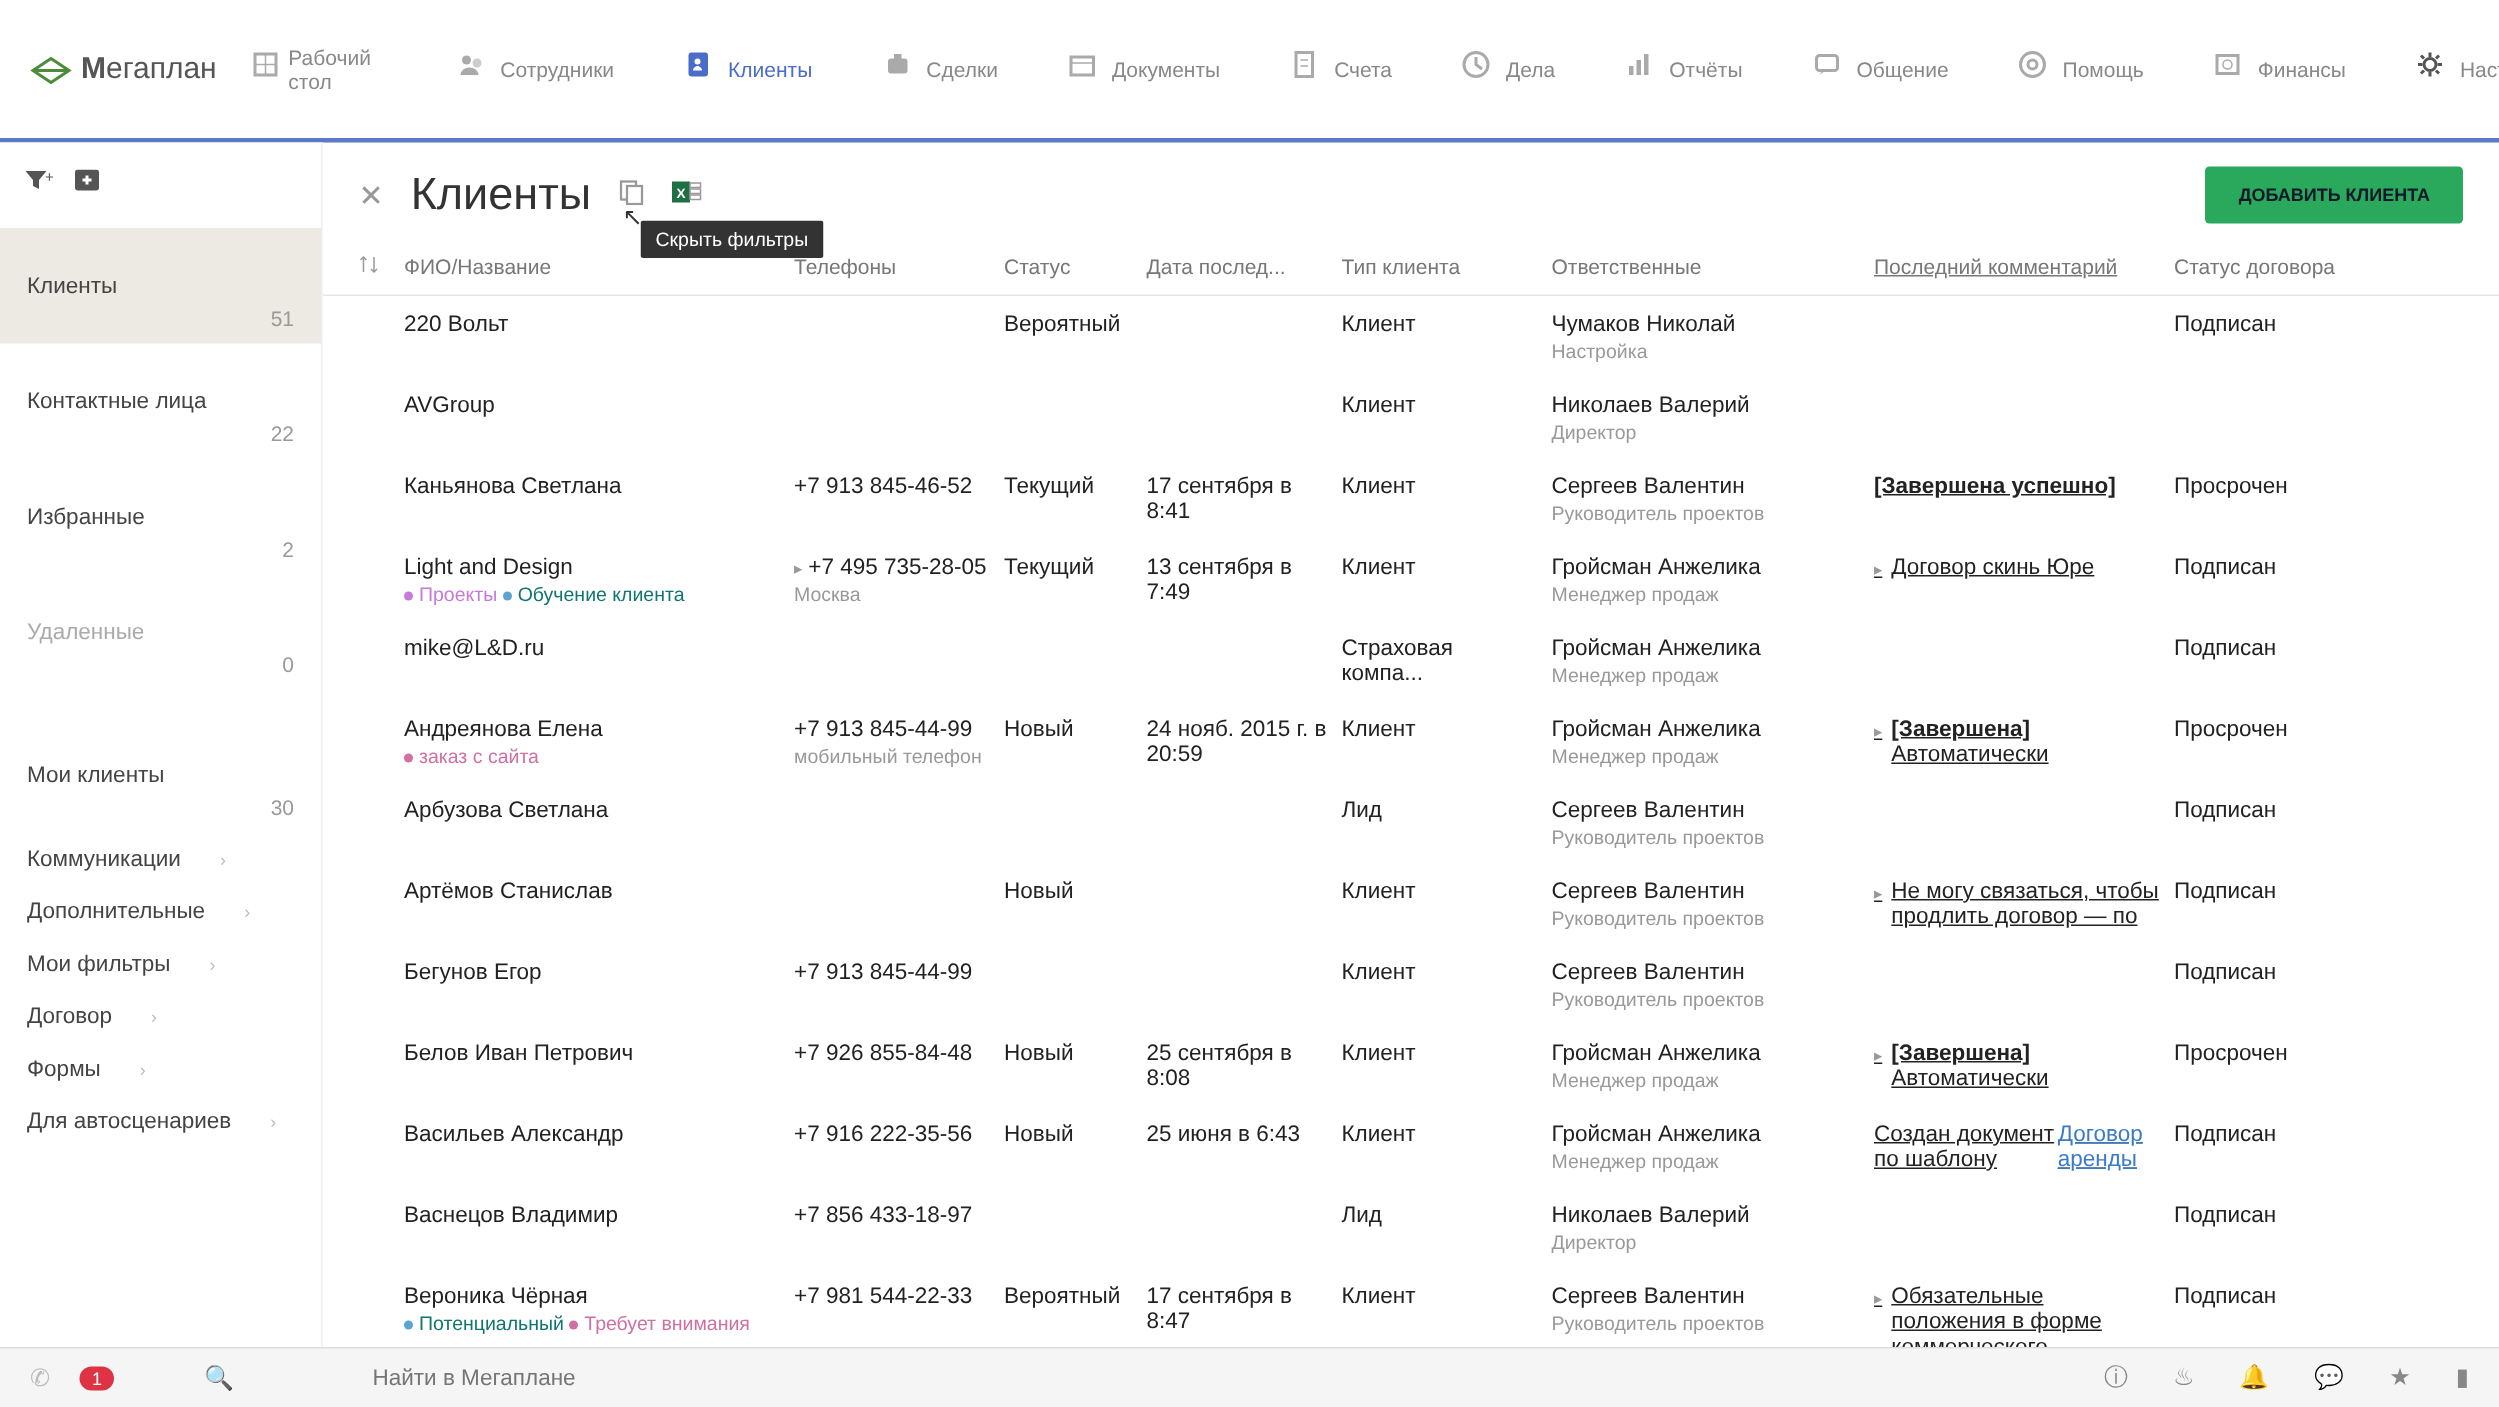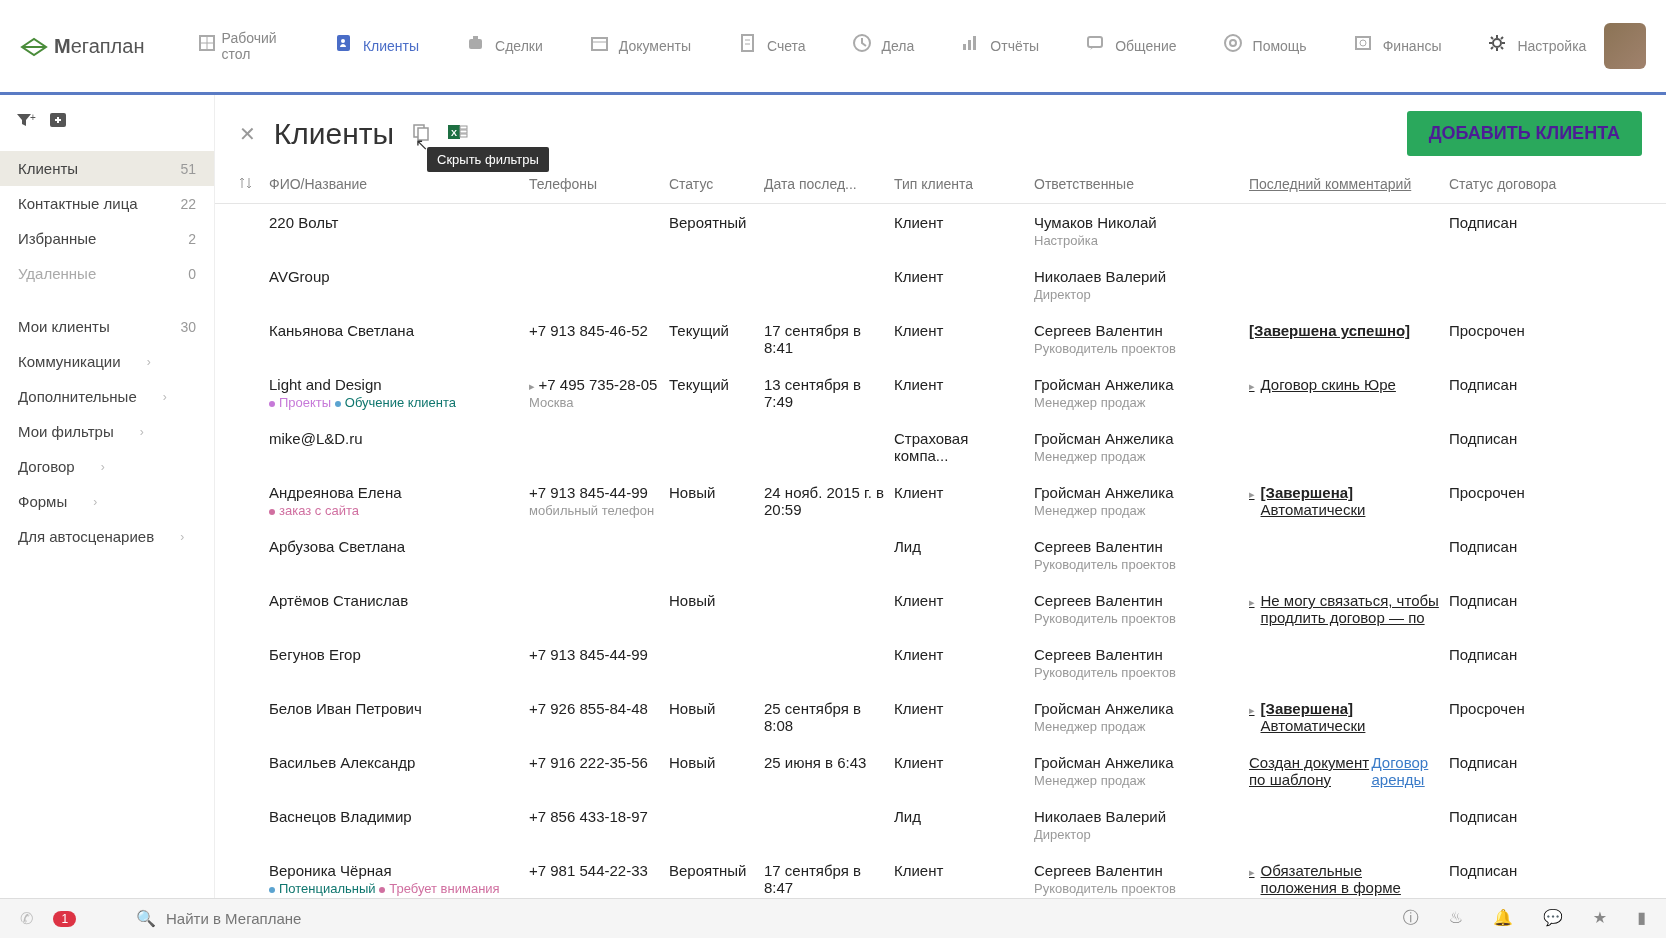--- a/index.html
+++ b/index.html
@@ -13,33 +13,33 @@
 .nav-item.active { color:#4a6dc7; }
 .nav-icon { width:40px; height:40px; margin-bottom:6px; display:flex; align-items:center; justify-content:center; }
 .avatar { width:46px; height:46px; border-radius:6px; background:linear-gradient(135deg,#8b7355,#a0826d); margin-left:auto; }
 
 .content { display:flex; height:calc(100% - 95px - 40px); }
 .sidebar { width:215px; background:#fff; border-right:1px solid #eee; padding:14px 0; overflow-y:auto; }
 .side-tools { display:flex; gap:14px; padding:4px 16px 18px; }
 .side-item { display:flex; justify-content:space-between; align-items:center; padding:9px 18px; font-size:15px; color:#444; cursor:pointer; }
 .side-item.active { background:#eceae3; }
 .side-item.dim { color:#aaa; }
-.side-count { color:#999; font-size:14px; }
+.side-count { color:#999; font-size:14px;margin-top:43px; }
 .side-group { padding:9px 18px; font-size:15px; color:#444; display:flex; align-items:center; cursor:pointer;gap:16px; }
 .side-group .chev { margin-left:10px; color:#bbb; font-size:12px; }
 .side-sep { height:18px; }
 
 .main { flex:1; display:flex; flex-direction:column; overflow:hidden; }
 .page-head { display:flex; align-items:center; padding:16px 24px 10px; gap:18px; position:relative; }
 .close-filters { color:#999; font-size:20px; cursor:pointer; }
 .cursor { position:absolute; left:200px; top:40px; font-size:16px; }
 .tooltip { position:absolute; left:212px; top:52px; background:#333; color:#fff; padding:5px 10px; font-size:13px; border-radius:2px; z-index:10; }
 .page-title { font-size:30px; color:#333; font-weight:normal; }
 .head-icon { color:#999; cursor:pointer; }
-.add-btn { margin-left:auto; background:#2aa85c; color:#4c1d95; border:none; padding:12px 22px; font-size:18px; font-weight:bold; border-radius:3px; cursor:pointer; }
+.add-btn { margin-left:auto; background:#2aa85c; color:#0f172a; border:none; padding:12px 22px; font-size:12px; font-weight:bold; border-radius:3px; cursor:pointer; }
 
 .table-wrap { flex:1; overflow-y:auto; }
 .thead { display:flex; padding:10px 24px; border-bottom:1px solid #e5e5e5; color:#777; font-size:14px; position:sticky; top:0; background:#fff; }
 .col-sort { width:30px; }
 .col-name { width:260px; }
 .col-phone { width:140px; }
 .col-status { width:95px; }
 .col-date { width:130px; }
 .col-type { width:140px; }
 .col-resp { width:215px; }
@@ -59,21 +59,21 @@
 .comment-cell { display:flex; align-items:flex-start; }
 .comment-arrow { color:#999; margin-right:6px; font-size:11px; margin-top:4px; }
 .phone-arrow { color:#999; margin-right:4px; font-size:11px; }
 .link { color:#3a7bc8; text-decoration:underline; }
 .bold { font-weight:bold; }
 
 .footer { height:40px; background:#f5f5f5; border-top:1px solid #ddd; display:flex; align-items:center; padding:0 20px; }
 .footer-left { display:flex; align-items:center; gap:20px; }
 .notif-badge { background:#d34; color:#fff; border-radius:10px; padding:1px 8px; font-size:12px; }
 .search-box { flex:1; margin-left:60px; display:flex; align-items:center; }
-.search-box input { border:none; background:transparent; font-size:15px; color:#000000; width:300px; outline:none; margin-left:10px; }
+.search-box input { border:none; background:transparent; font-size:15px; color:#000000; width:300px; outline:none; margin-left:10px;text-align:center; }
 .footer-right { display:flex; gap:30px; margin-left:auto; }
 .footer-icon { color:#888; cursor:pointer; }
 </style>
 </head>
 <body>
 
 <div class="topnav">
   <div class="logo">
     <svg width="28" height="22" viewBox="0 0 28 22">
         <path d="M2 12 L14 4 L26 12 L14 20 Z" fill="none" stroke="#4a8c3a" stroke-width="2"></path>
@@ -84,20 +84,30 @@
   <div class="nav-items" id="nav-items">
       <div class="nav-item">
         <div class="nav-icon">
           <svg width="22" height="22">
             <rect x="4" y="4" width="14" height="14" fill="none" stroke="#aaa" stroke-width="2"></rect>
             <line x1="11" y1="4" x2="11" y2="18" stroke="#aaa"></line>
             <line x1="4" y1="11" x2="18" y2="11" stroke="#aaa"></line>
           </svg>
         </div>
         <span>Рабочий стол</span>
+      </div>
+      <div class="nav-item">
+        <div class="nav-icon">
+          <svg width="22" height="22">
+            <circle cx="8" cy="8" r="3" fill="#aaa"></circle>
+            <circle cx="15" cy="10" r="3" fill="#ccc"></circle>
+            <path d="M4 18c0-3 3-5 6-5s6 2 6 5" fill="#aaa"></path>
+          </svg>
+        </div>
+        <span>Сотрудники</span>
       </div>
       <div class="nav-item active">
         <div class="nav-icon">
           <svg width="22" height="22">
             <rect x="5" y="3" width="13" height="16" rx="2" fill="#4a6dc7"></rect>
             <circle cx="11" cy="9" r="2" fill="#fff"></circle>
             <path d="M8 15c0-2 2-3 3-3s3 1 3 3" fill="#fff"></path>
           </svg>
         </div>
         <span>Клиенты</span>

